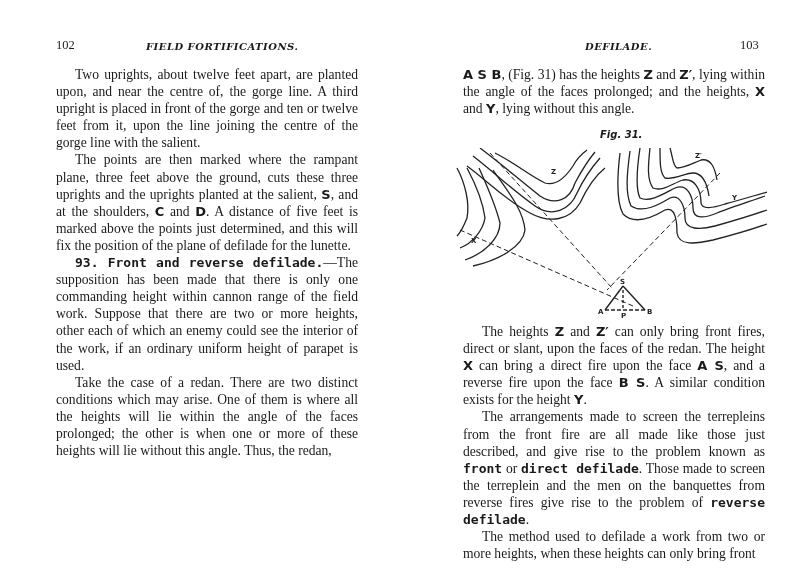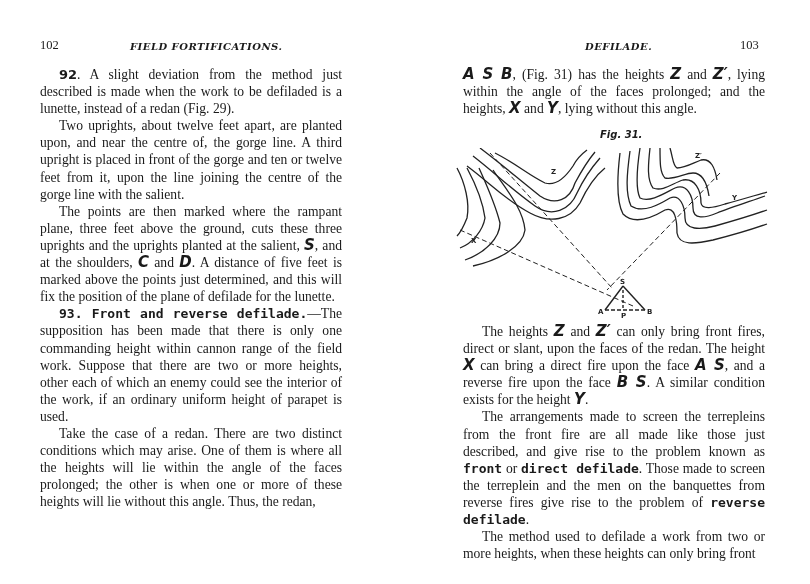--- a/index.html
+++ b/index.html
@@ -1,43 +1,42 @@
 <!DOCTYPE html>
 <html><head>
 <meta charset="utf-8">
 <style>
   html, body { margin: 0; padding: 0; background: #ffffff; }
   body { width: 810px; height: 584px; position: relative; overflow: hidden;
          font-family: "DejaVu Serif", "Liberation Serif", serif; color: #1a1a1a; }
   .page { position: absolute; top: 0; height: 584px; }
-  .page.left { left: 0; width: 405px; padding-left: 24px; }
+  .page.left { left: 16px; width: 405px; padding-left: 24px; }
   .page.right { left: 405px; width: 405px; }
   .page-num { position: absolute; top: 38px; font-size: 12.5px; font-family: "Liberation Serif", serif; }
   .run-title { font-style: italic; font-weight: bold; letter-spacing: 0.5px; font-size: 10px; position: absolute; top: 41px; }
   .text { position: absolute; font-family: "Liberation Serif", serif; font-size: 13.6px; line-height: 17.1px; text-align: justify; }
   .left .text { left: 40px; width: 302px; top: 66px; }
   .right .text-top { left: 58px; width: 302px; top: 66px; }
   .right .text-bottom { left: 58px; width: 302px; top: 323px; }
   .text p { margin: 0; text-indent: 0; }
   .text p.ind { text-indent: 19px; }
-  .sans { font-family: "DejaVu Sans", sans-serif; font-weight: bold; font-size: 15px; font-style: italic; }
+  .sans { font-family: "DejaVu Sans", sans-serif; font-weight: bold; font-size: 13px; }
   .b { font-family: "DejaVu Sans Mono", monospace; font-weight: bold; font-size: 13px; }
   .sec { font-family: "DejaVu Sans", sans-serif; font-weight: bold; font-size: 13px; }
   .fig-caption { position: absolute; left: 195px; top: 129px; font-family: "DejaVu Sans", sans-serif; font-weight: bold; font-size: 10px; font-style: italic; }
   .figure { position: absolute; left: 455px; top: 148px; }
   .figure svg { display: block; }
 </style>
 </head>
 <body>
 
 <div class="page left">
   <span class="page-num" style="left:40px;">102</span>
   <span class="run-title" style="left:130px;">FIELD FORTIFICATIONS.</span>
   <div class="text">
-    <p class="ind"><span class="sec">92</span><span>. A slight deviation from the method just described is made when the work to be defiladed is a lunette, instead of a redan (Fig. 29).</span></p>
     <p class="ind">Two uprights, about twelve feet apart, are planted upon, and near the centre of, the gorge line.  A third upright is placed in front of the gorge and ten or twelve feet from it, upon the line joining the centre of the gorge line with the salient.</p>
     <p class="ind"><span>The points are then marked where the rampant plane, three feet above the ground, cuts these three uprights and the uprights planted at the salient, </span><span class="sans">S</span><span>, and at the shoulders, </span><span class="sans">C</span><span> and </span><span class="sans">D</span><span>.  A distance of five feet is marked above the points just determined, and this will fix the position of the plane of defilade for the lunette.</span></p>
     <p class="ind"><span class="b">93. Front and reverse defilade.</span><span>—The supposition has been made that there is only one commanding height within cannon range of the field work. Suppose that there are two or more heights, other each of which an enemy could see the interior of the work, if an ordinary uniform height of parapet is used.</span></p>
     <p class="ind">Take the case of a redan.  There are two distinct conditions which may arise.  One of them is where all the heights will lie within the angle of the faces prolonged; the other is when one or more of these heights will lie without this angle.  Thus, the redan,</p>
   </div>
 </div>
 
 <div class="page right">
   <span class="run-title" style="left:180px;">DEFILADE.</span>
   <span class="page-num" style="left:335px;">103</span>

